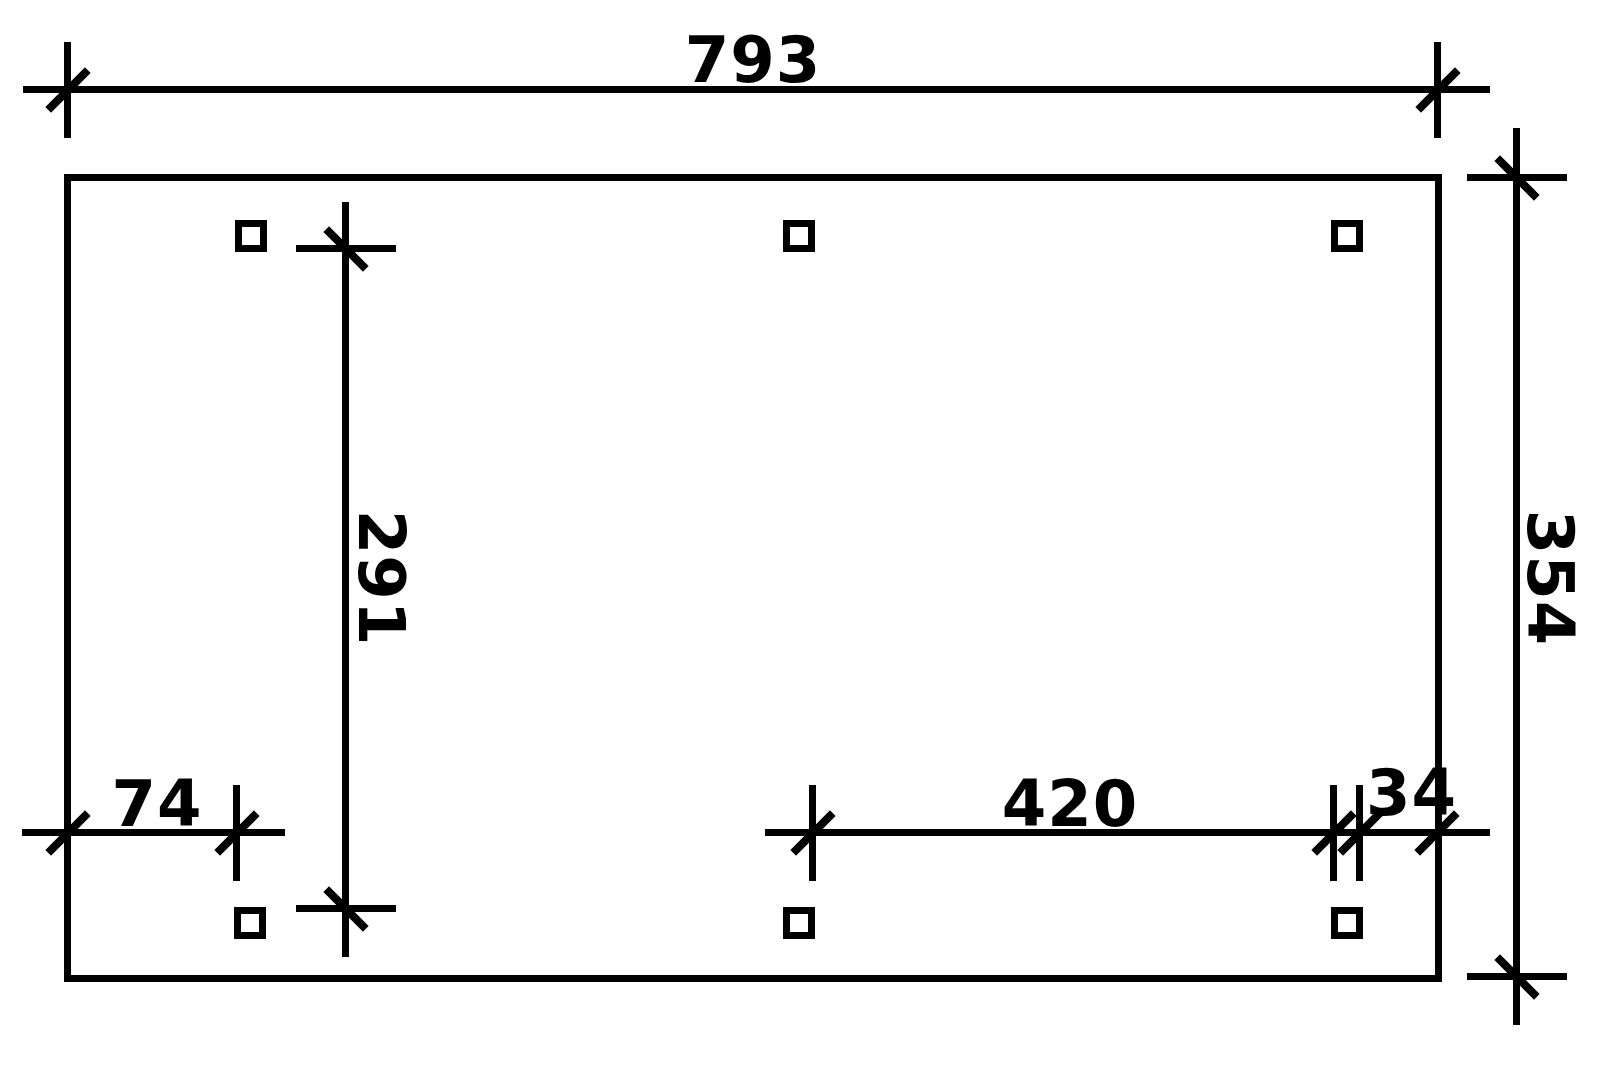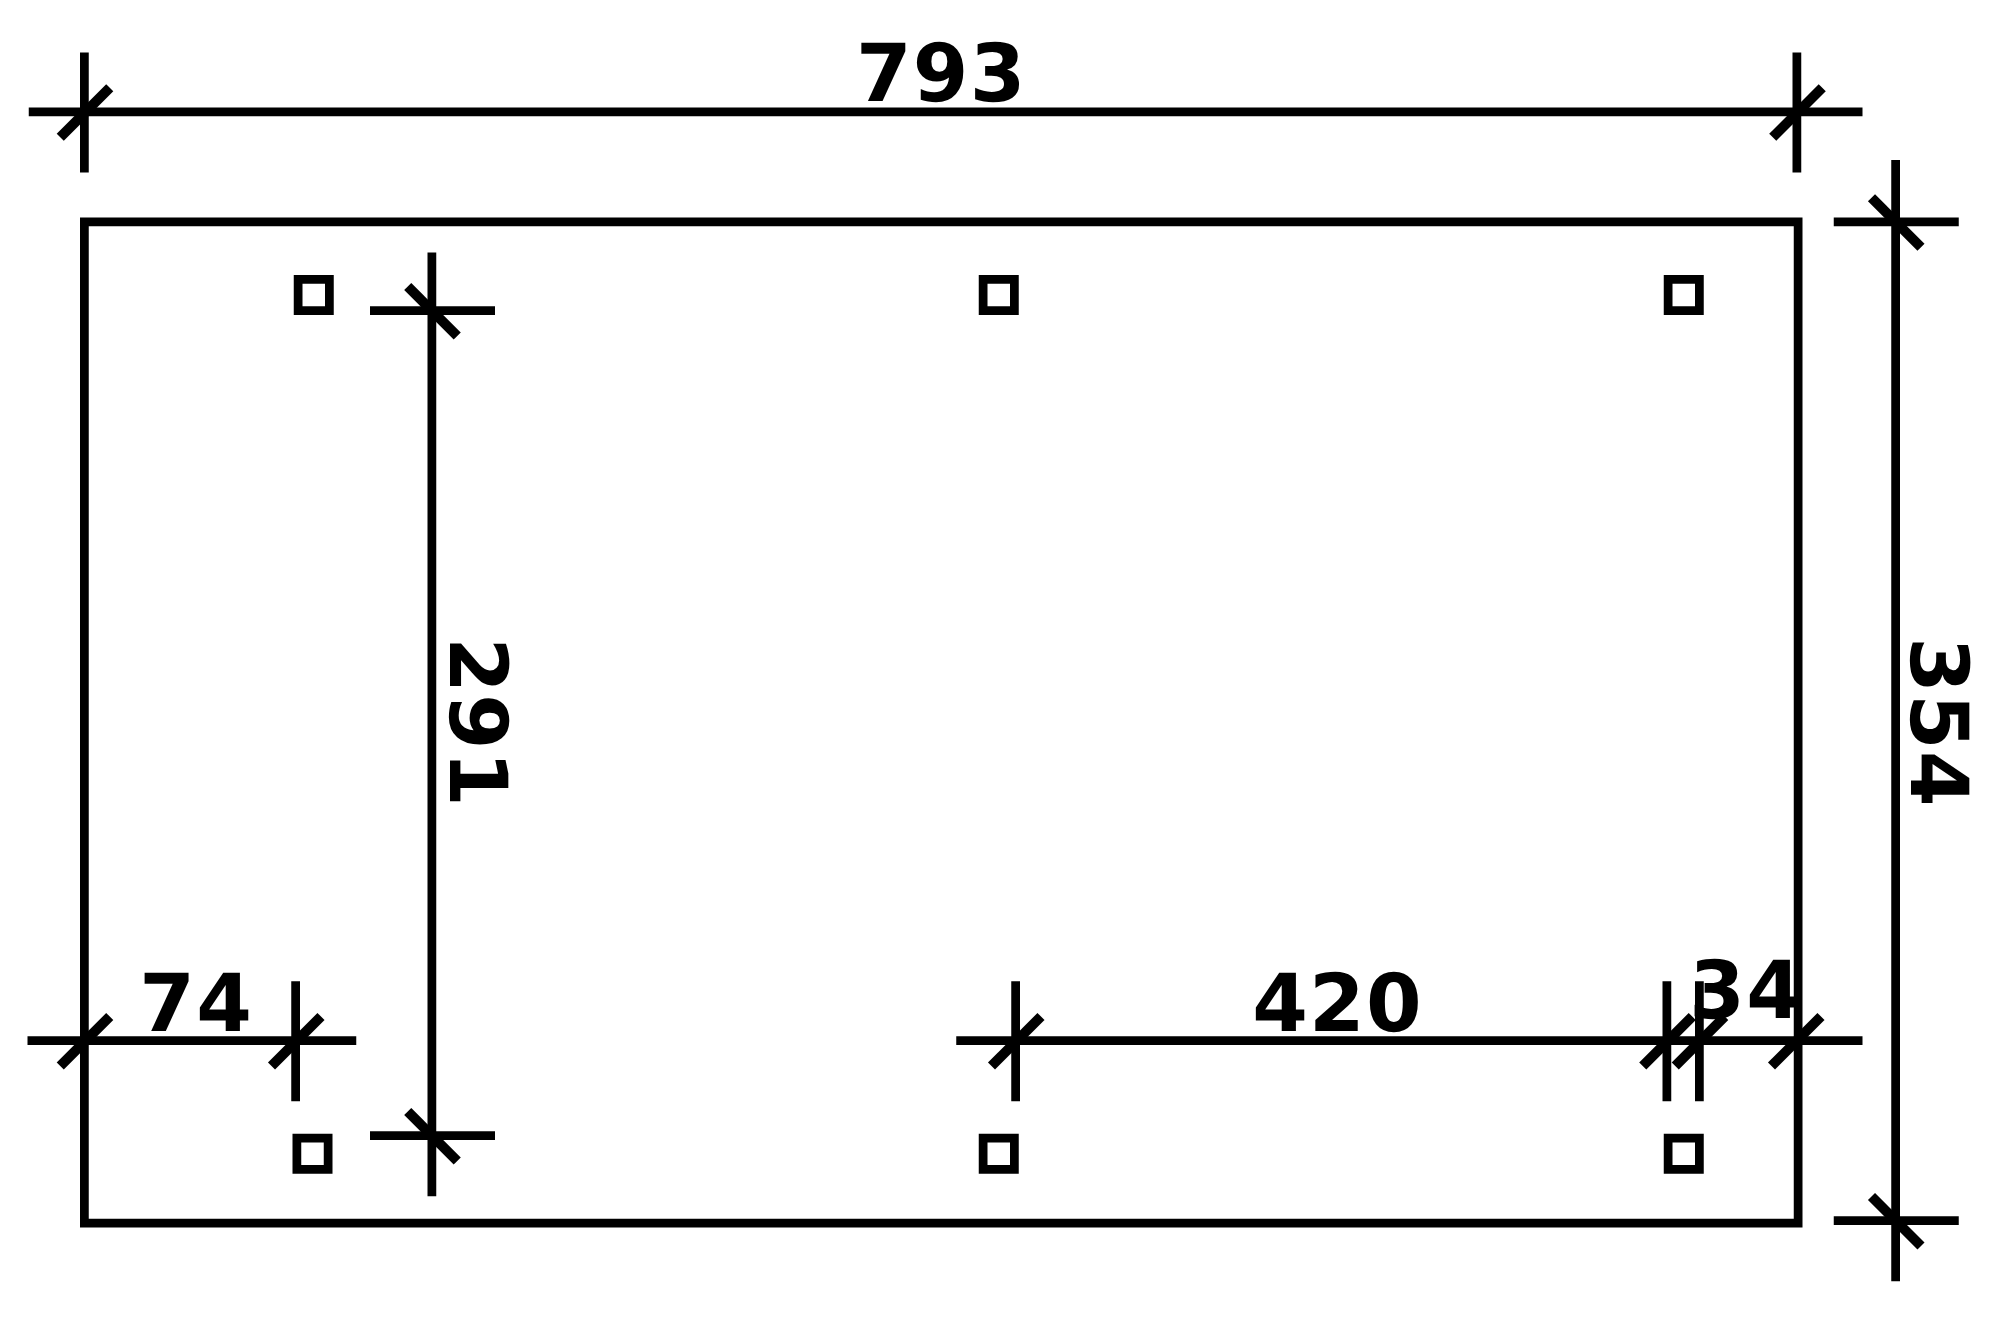--- a/index.html
+++ b/index.html
@@ -74,15 +74,15 @@
 
   <div class="h" style="left:765px;top:829px;width:725px;"></div>
   <div class="v" style="left:809px;top:785px;height:96px;"></div>
   <div class="slash sf" style="left:785px;top:829px;"></div>
   <div class="v" style="left:1330px;top:785px;height:96px;"></div>
   <div class="slash sf" style="left:1306px;top:829px;"></div>
   <div class="v" style="left:1356px;top:785px;height:96px;"></div>
   <div class="slash sf" style="left:1332px;top:829px;"></div>
   <div class="slash sf" style="left:1409px;top:829px;"></div>
   <div class="lbl" style="left:970px;top:776px;width:200px;">420</div>
-  <div class="lbl" style="left:1337px;top:765px;width:120px;">34</div>
+  <div class="lbl" style="left:1337px;top:765px;width:120px;text-align:right;">34</div>
 
 </div>
 
 </body></html>

